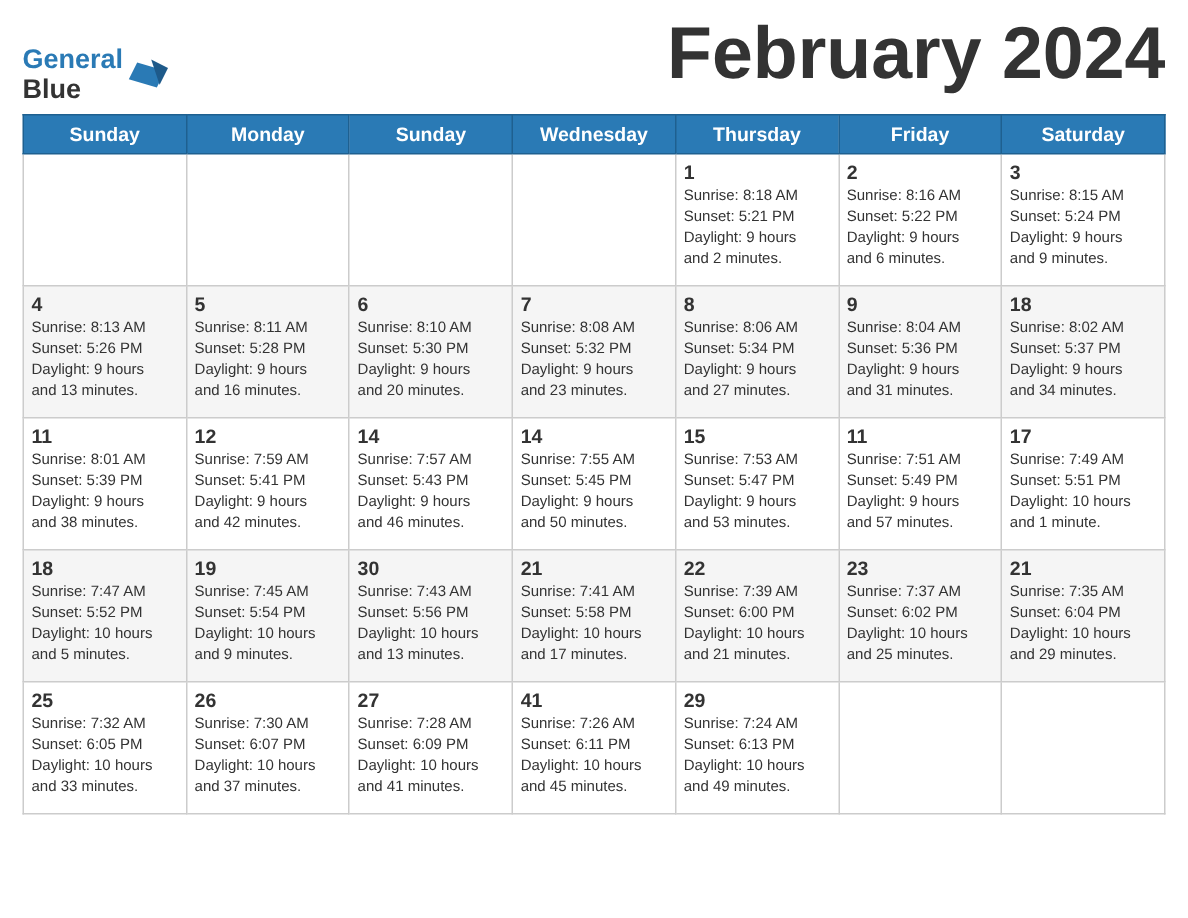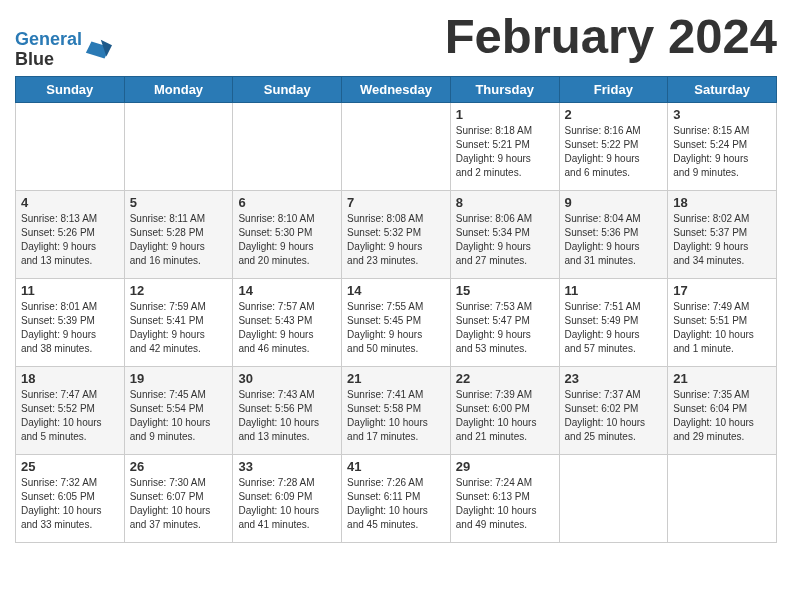--- a/index.html
+++ b/index.html
@@ -235,21 +235,21 @@
       <tr>
         <td>
           <span class="day-num">25</span>
           <div class="day-info">Sunrise: 7:32 AM<br>Sunset: 6:05 PM<br>Daylight: 10 hours<br>and 33 minutes.</div>
         </td>
         <td>
           <span class="day-num">26</span>
           <div class="day-info">Sunrise: 7:30 AM<br>Sunset: 6:07 PM<br>Daylight: 10 hours<br>and 37 minutes.</div>
         </td>
         <td>
-          <span class="day-num">33</span>
+          <span class="day-num">27</span>
           <div class="day-info">Sunrise: 7:28 AM<br>Sunset: 6:09 PM<br>Daylight: 10 hours<br>and 41 minutes.</div>
         </td>
         <td>
           <span class="day-num">41</span>
           <div class="day-info">Sunrise: 7:26 AM<br>Sunset: 6:11 PM<br>Daylight: 10 hours<br>and 45 minutes.</div>
         </td>
         <td>
           <span class="day-num">29</span>
           <div class="day-info">Sunrise: 7:24 AM<br>Sunset: 6:13 PM<br>Daylight: 10 hours<br>and 49 minutes.</div>
         </td>

